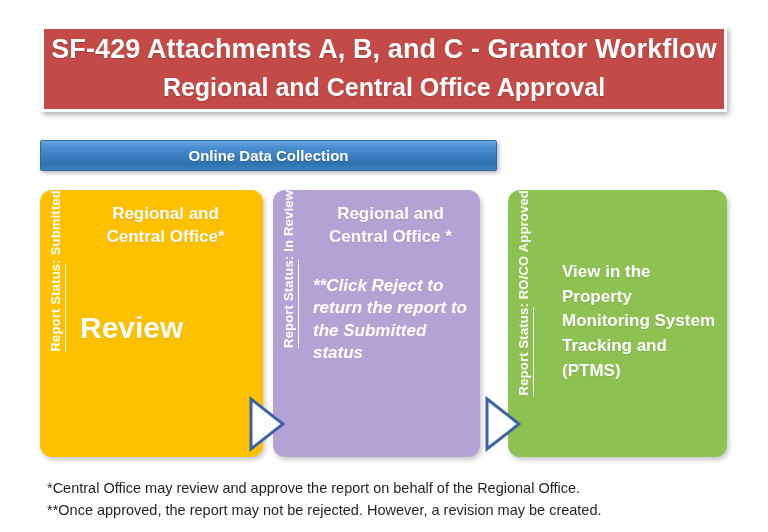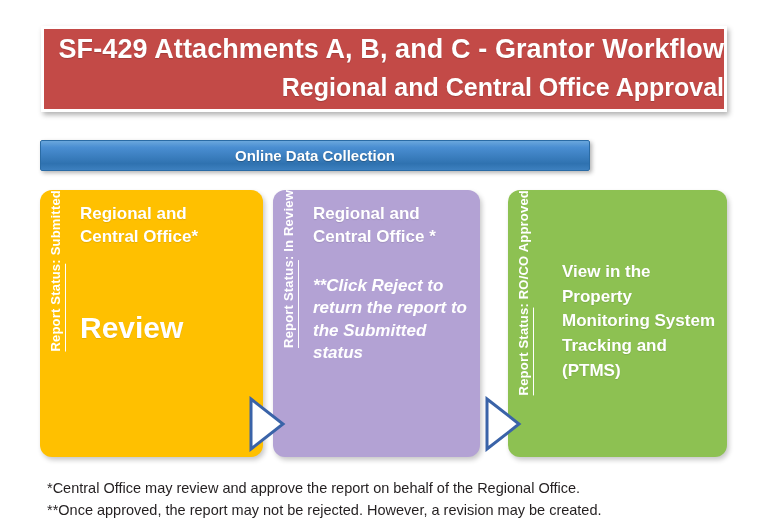--- a/index.html
+++ b/index.html
@@ -22,21 +22,21 @@
     left: 41px;
     top: 26px;
     width: 686px;
     height: 86px;
     background: #c34a47;
     border: 3px solid #ffffff;
     box-sizing: border-box;
     box-shadow: 2px 3px 5px rgba(0,0,0,0.30);
     display: flex;
     flex-direction: column;
-    align-items: flex-end;
+    align-items: center;
     justify-content: center;
     color: #ffffff;
     text-align: center;
   }
   #title-banner .line1 {
     font-size: 27px;
     font-weight: bold;
     letter-spacing: 0.1px;
     line-height: 1.15;
     text-shadow: 0 1px 1px rgba(0,0,0,0.18);
@@ -47,21 +47,21 @@
     line-height: 1.3;
     margin-top: 6px;
     text-shadow: 0 1px 1px rgba(0,0,0,0.18);
   }
 
   
   #odc-bar {
     position: absolute;
     left: 40px;
     top: 140px;
-    width: 550px;
+    width: 457px;
     height: 31px;
     background: linear-gradient(to bottom, #6aa7dd 0%, #4a8ed2 22%, #2f72b0 78%, #3d80bf 100%);
     border: 1px solid #2a6ba5;
     border-radius: 2px;
     box-sizing: border-box;
     box-shadow: 2px 2px 4px rgba(0,0,0,0.30);
     display: flex;
     align-items: center;
     justify-content: center;
     color: #ffffff;
@@ -117,20 +117,21 @@
     right: 12px;
     top: 0;
     bottom: 0;
   }
   .stage-org {
     font-size: 17px;
     font-weight: bold;
     line-height: 1.35;
     padding-top: 13px;
     text-shadow: 0 1px 1px rgba(0,0,0,0.10);
+    text-align: center;
   }
   .stage-action {
     font-size: 30px;
     font-weight: bold;
     line-height: 1.1;
     margin-top: 62px;
     text-shadow: 0 1px 1px rgba(0,0,0,0.10);
   }
   #stage-approve .stage-action { margin-top: 58px; }
   .stage-note {

